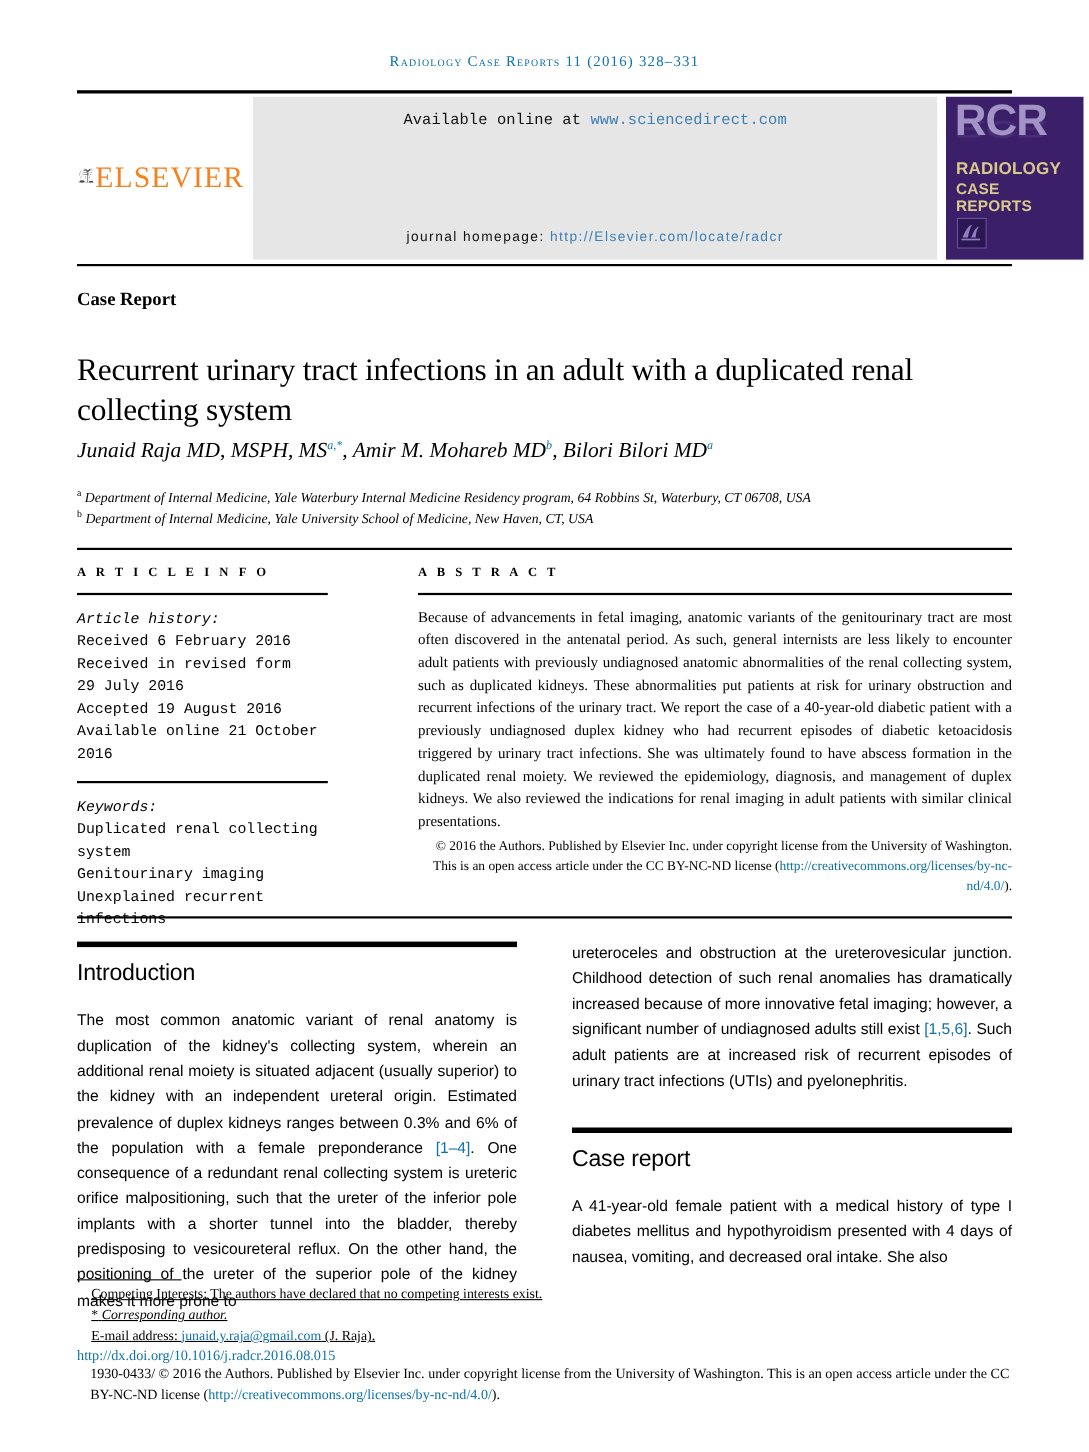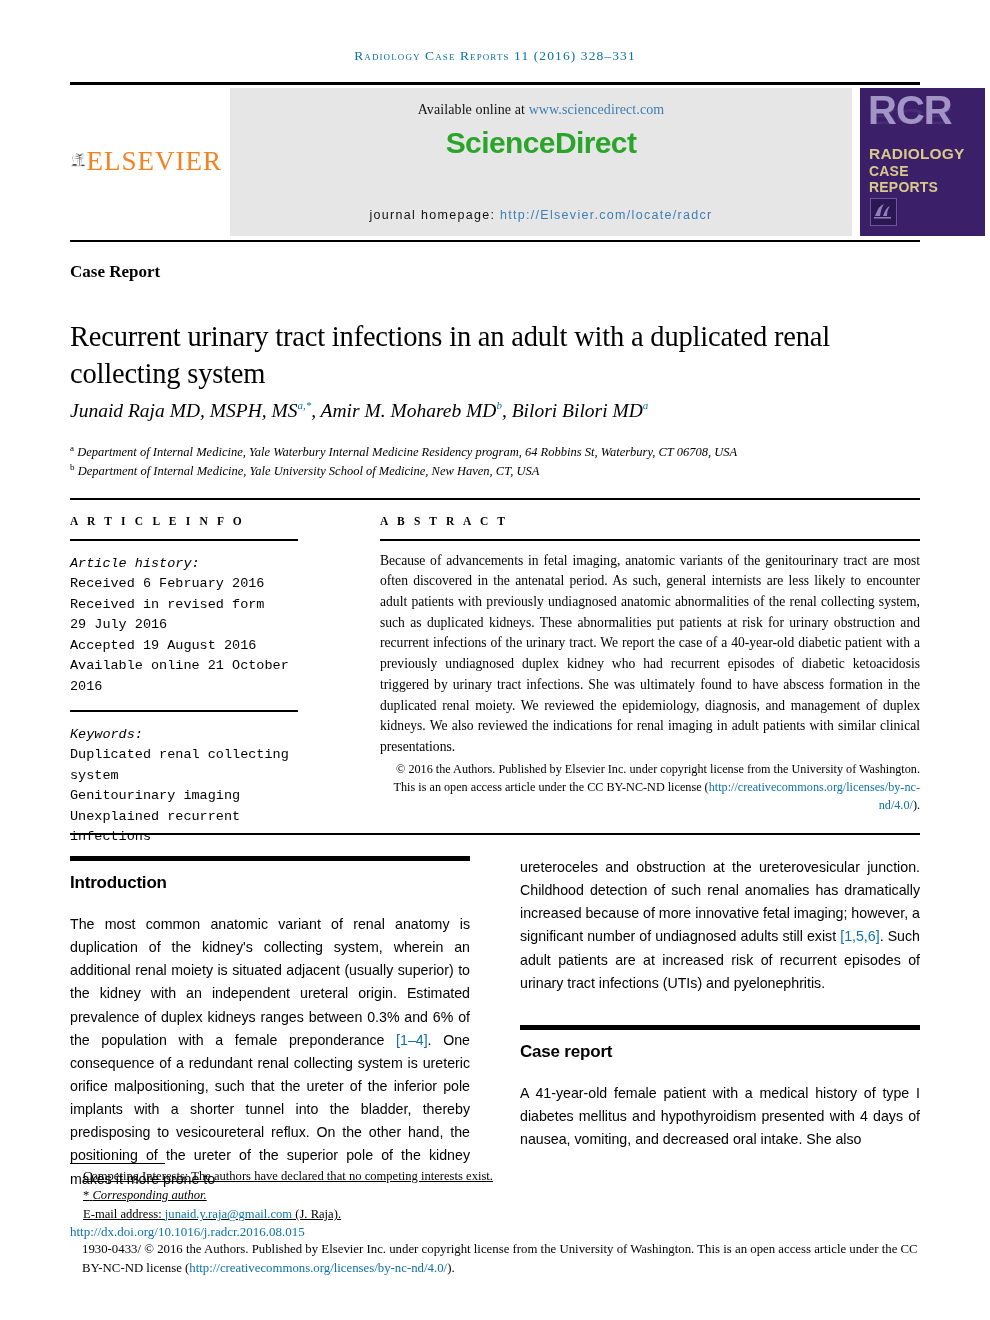--- a/index.html
+++ b/index.html
@@ -75,21 +75,21 @@
 
   .sd-band {
     position: absolute;
     left: 160px; top: 0;
     width: 622px;
     height: 148px;
     background: #e6e6e6;
     text-align: center;
   }
   .avail-online {
-    font-family: Liberation Serif, serif;
+    font-family: Liberation Mono, monospace;
     font-size: 14px;
     color: #111;
     padding-top: 14px;
     letter-spacing: 0.1px;
   }
   .avail-online .sd-link {
     color: #3e7fb3;
   }
   .sciencedirect {
     font-family: "Liberation Sans", sans-serif;
@@ -284,22 +284,22 @@
     left: 520px; top: 856px;
     width: 400px;
   }
   .sec-rule {
     height: 5px;
     background: #000;
     margin-bottom: 12px;
   }
   .sec-head {
     font-family: "Liberation Sans", sans-serif;
-    font-weight: bold;
-    font-size: 17px;
+    font-weight: normal;
+    font-size: 21px;
     letter-spacing: -0.2px;
     margin-bottom: 20px;
   }
   .body-p {
     font-family: "Liberation Sans", sans-serif;
     font-size: 14.2px;
     line-height: 1.63;
     text-align: justify;
     margin: 0;
   }
@@ -370,21 +370,20 @@
           <path d="M54 50 Q50 64 54 78 Q48 64 52 48 Z"></path>
         </g>
       </svg>
       <div class="elsevier-word">ELSEVIER</div>
     </div>
 
     <div class="sd-band">
       <div class="avail-online">
         <span>Available online at </span><span class="sd-link">www.sciencedirect.com</span>
       </div>
-      <div class="sciencedirect">ScienceDirect</div>
       <div class="journal-home">
         <span>journal homepage: </span><span class="jh-link">http://Elsevier.com/locate/radcr</span>
       </div>
     </div>
 
     <div class="rcr-cover">
       <div class="rcr-reflect">RCR</div>
       <div class="rcr-big">RCR</div>
       <div class="rcr-sub">
         <div>RADIOLOGY</div>

